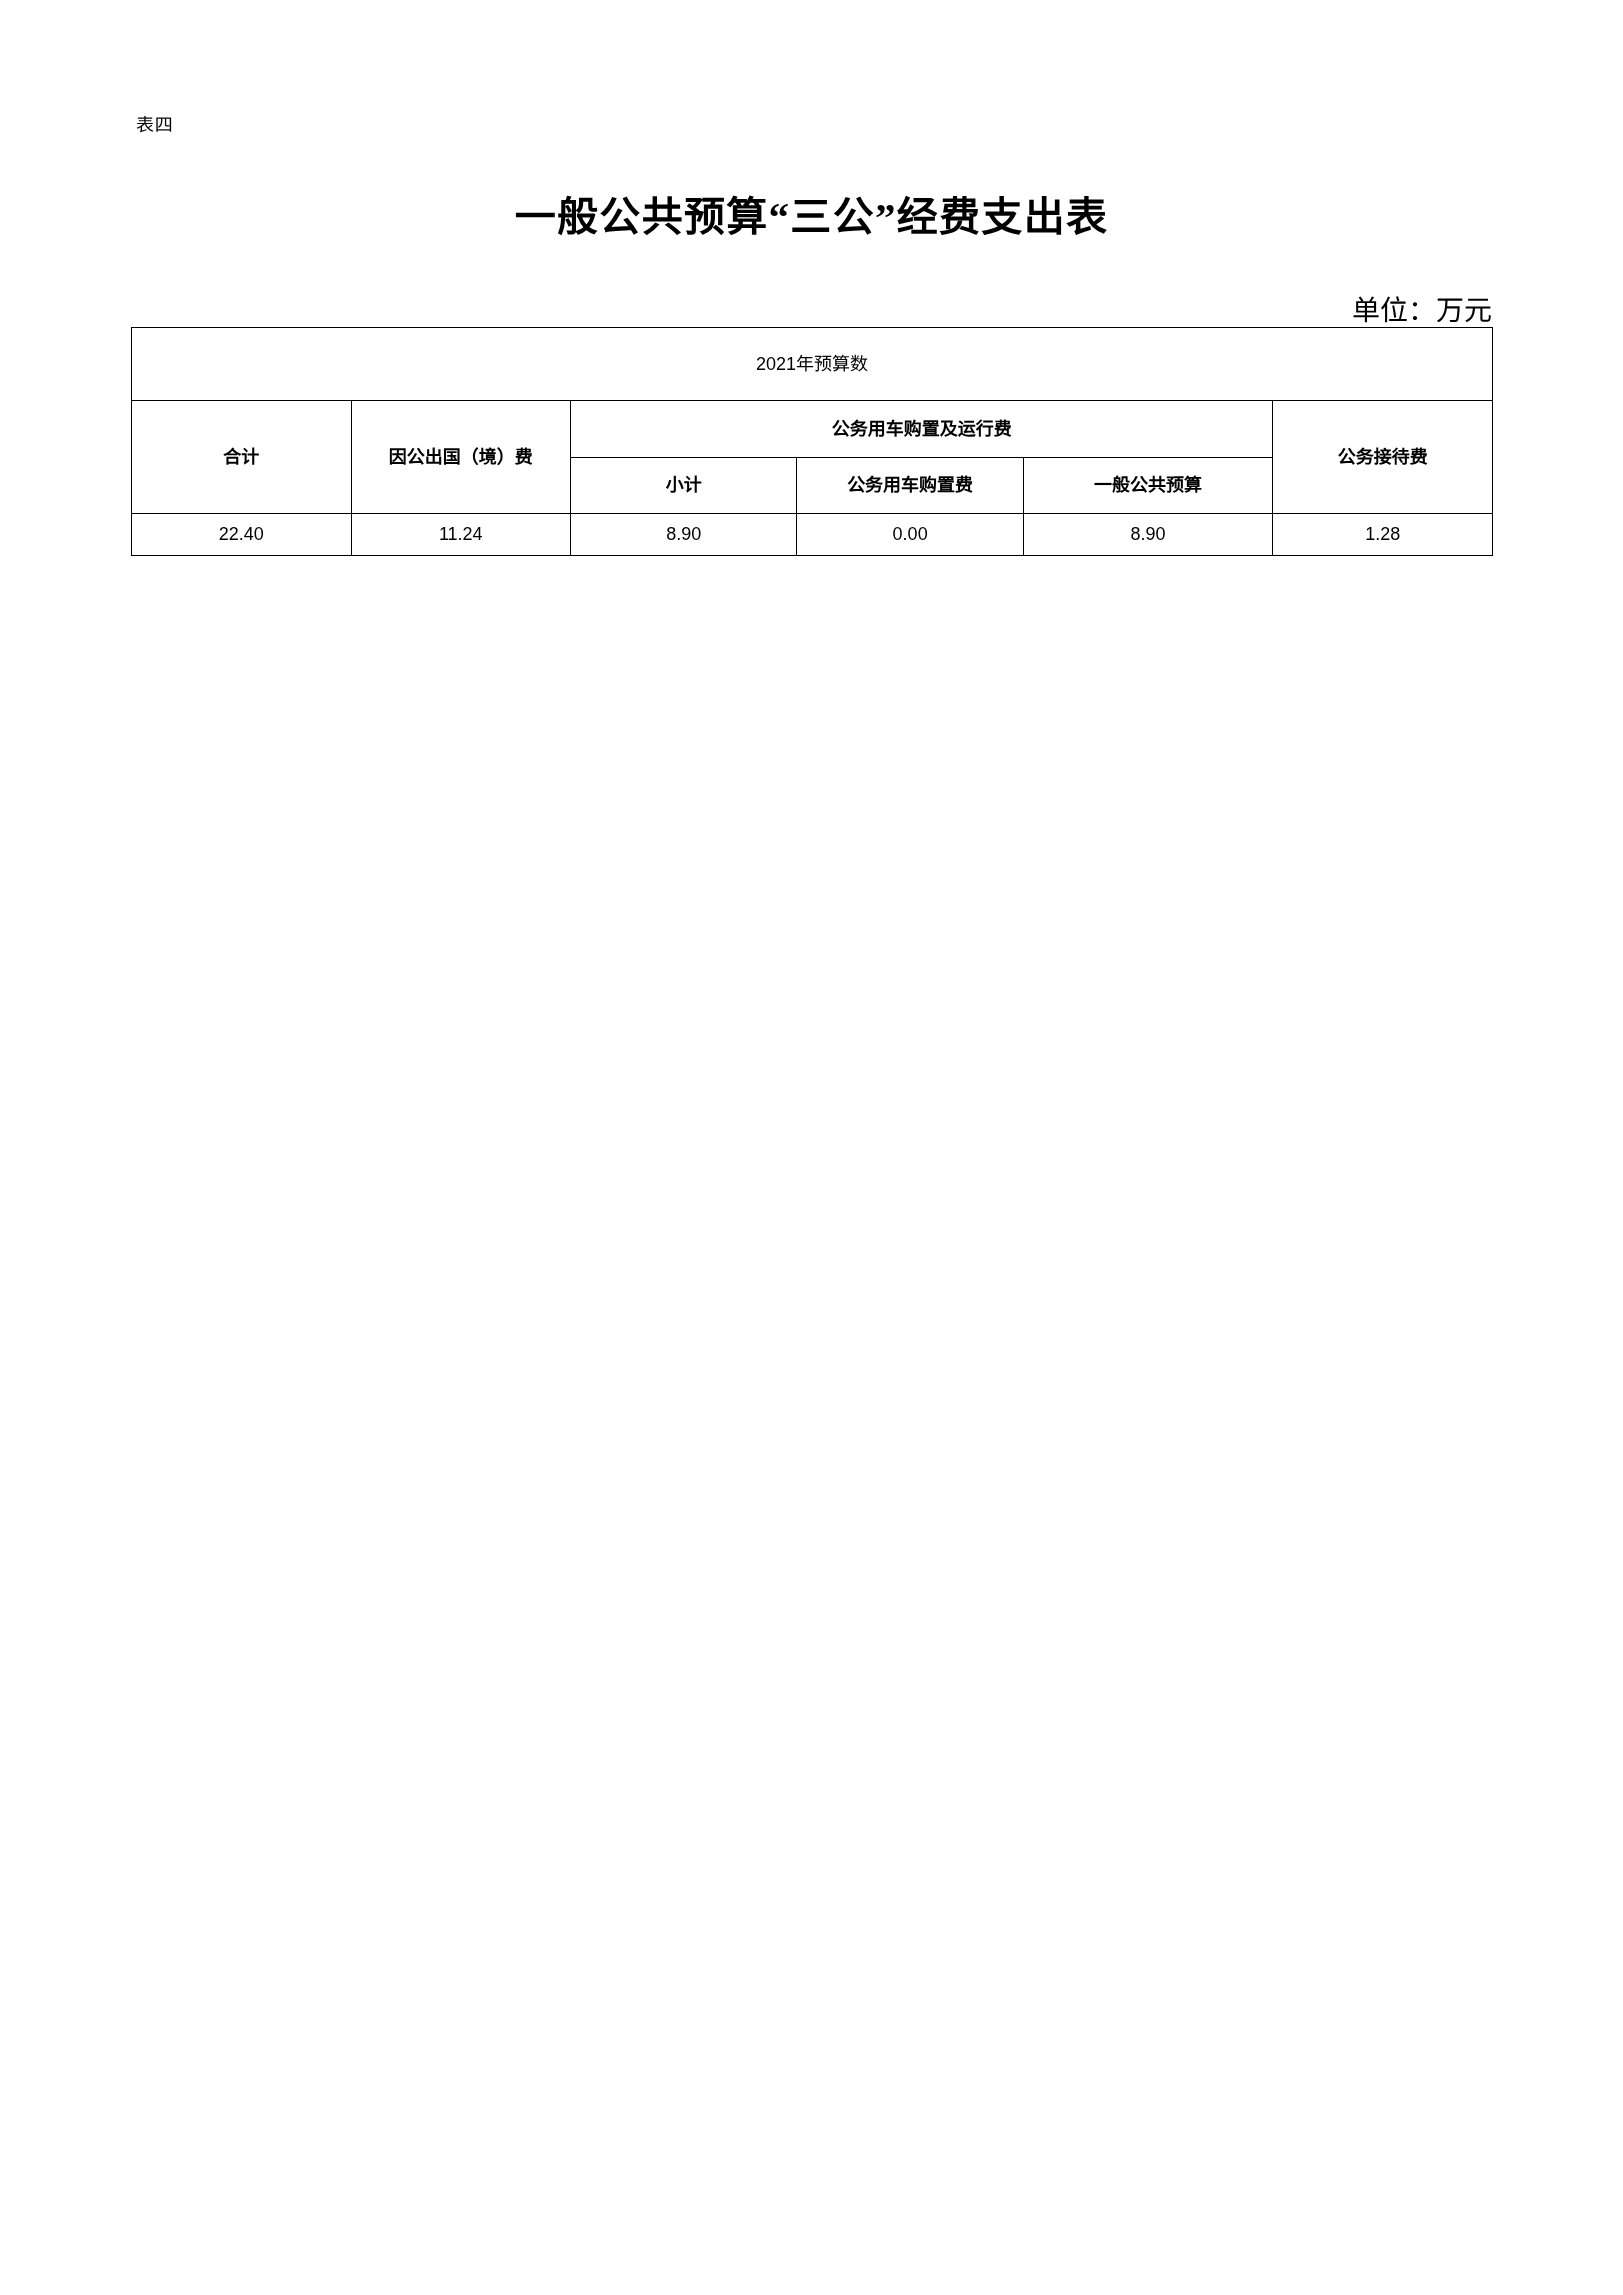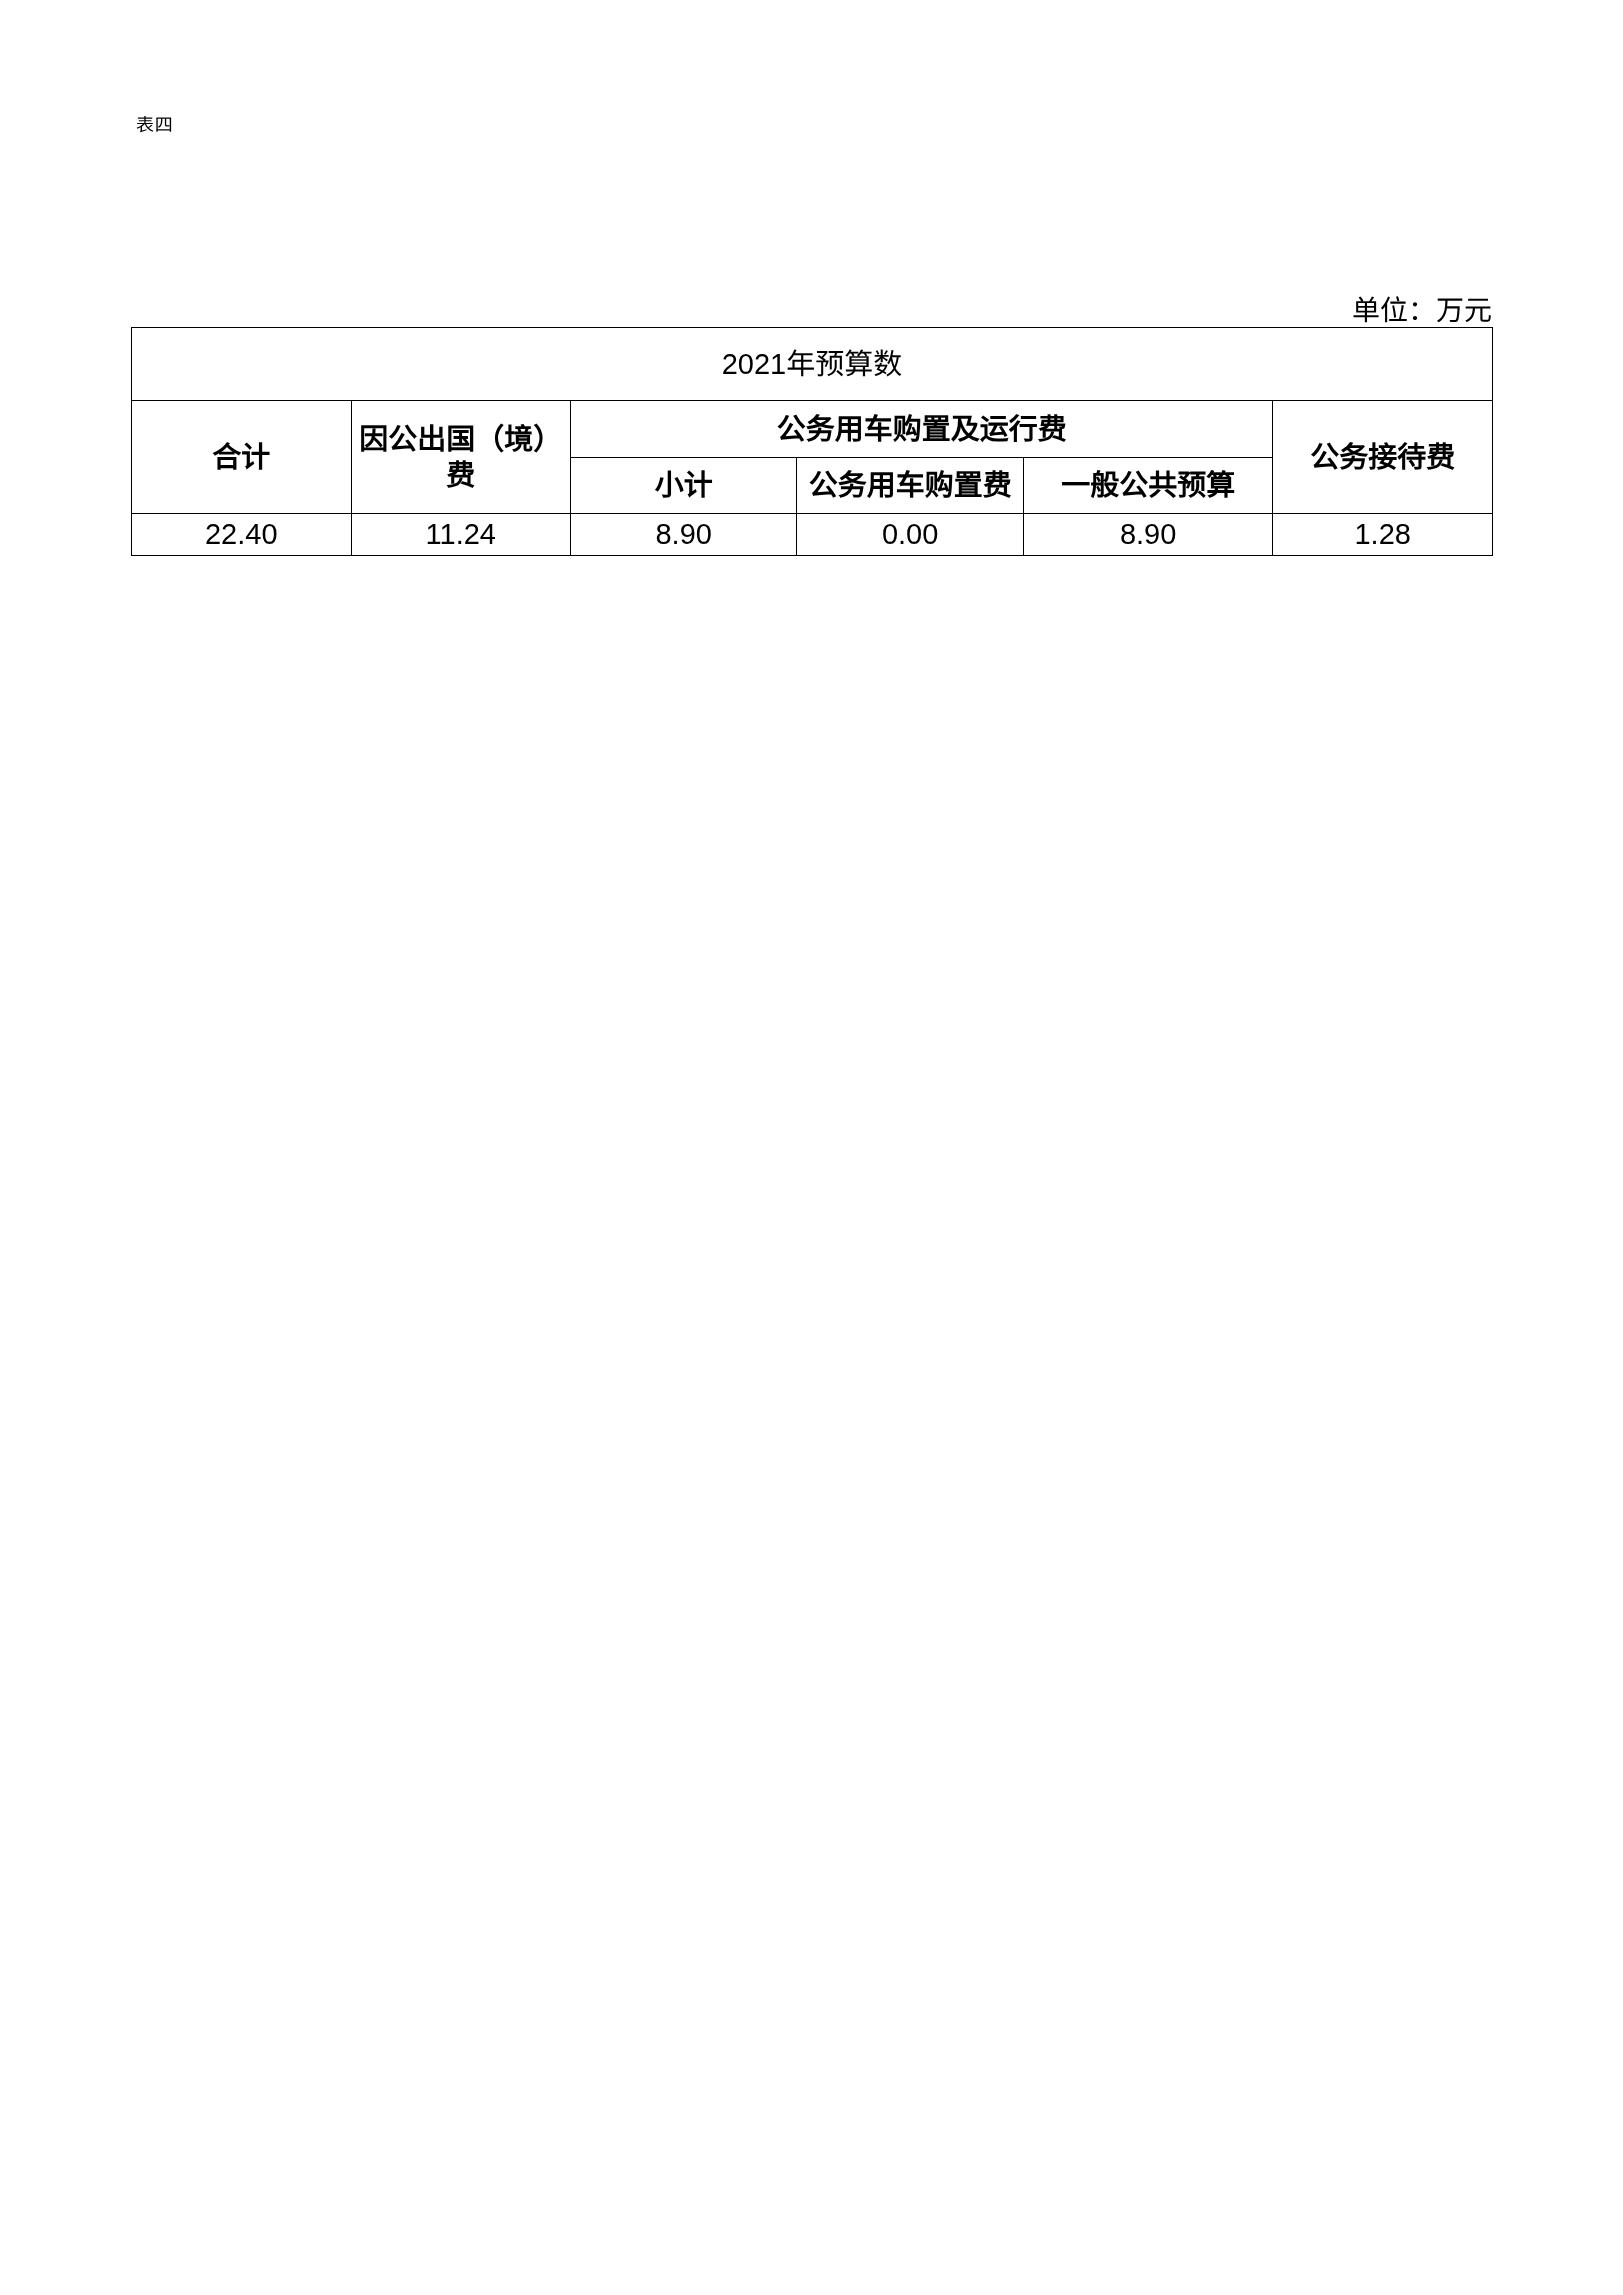--- a/index.html
+++ b/index.html
@@ -53,21 +53,21 @@
     top: 327px;
     width: 1362px;
     border-collapse: collapse;
     table-layout: fixed;
   }
   table.budget td {
     border: 1.3px solid #000000;
     padding: 0;
     text-align: center;
     vertical-align: middle;
-    font-size: 29px;
+    font-size: 18px;
     font-family: "Liberation Sans", "DejaVu Sans", sans-serif;
     line-height: 1.25;
   }
   td.title-row {
     height: 72px;
     font-size: 35px;
     font-family: "Liberation Serif", "DejaVu Serif", serif;
     font-weight: normal;
   }
   td.hdr {
@@ -97,20 +97,21 @@
   .col5 { width: 216px; }
   .col6 { width: 190px; }
 </style>
 </head>
 <body>
 
 <div class="page">
 
   <div class="sheet-label">表四</div>
 
+  <div class="doc-title">一般公共预算“三公”经费支出表</div>
 
   <div class="unit-note">单位：万元</div>
 
   <table class="budget">
     <colgroup>
       <col class="col1">
         <col class="col2">
         <col class="col3">
         <col class="col4">
         <col class="col5">

